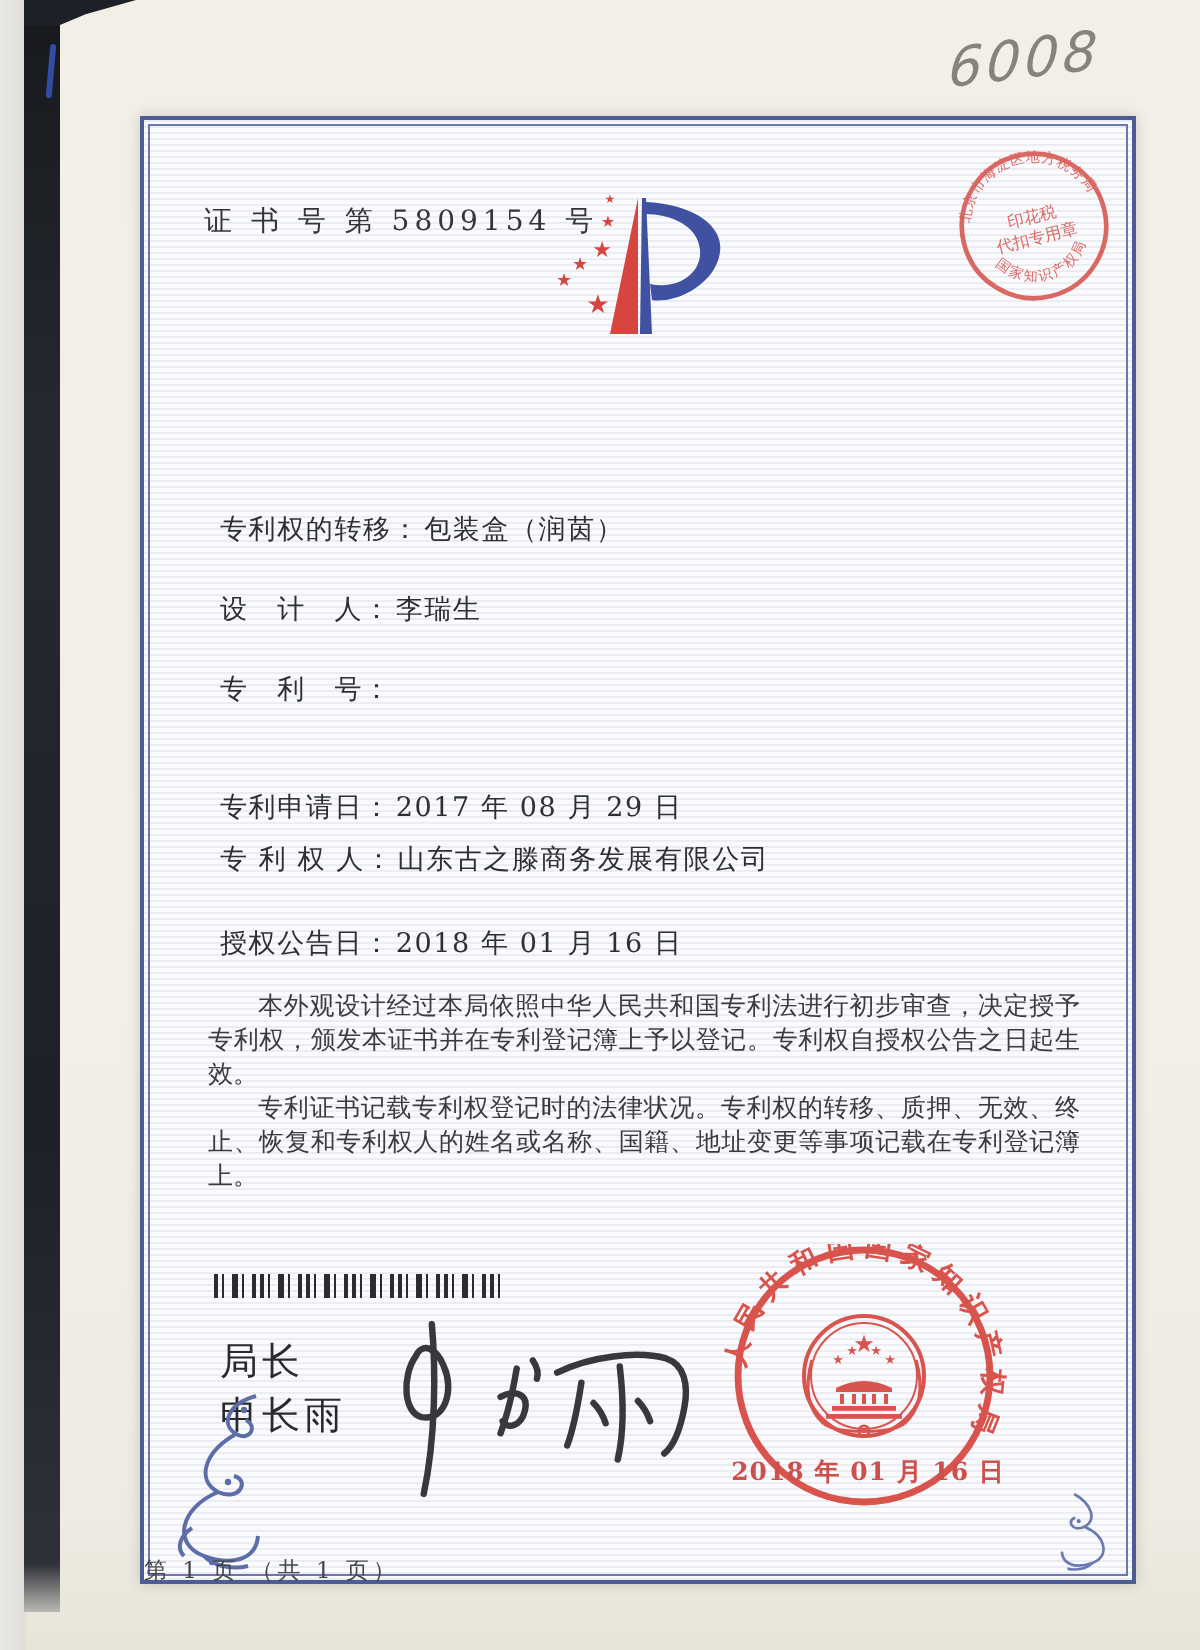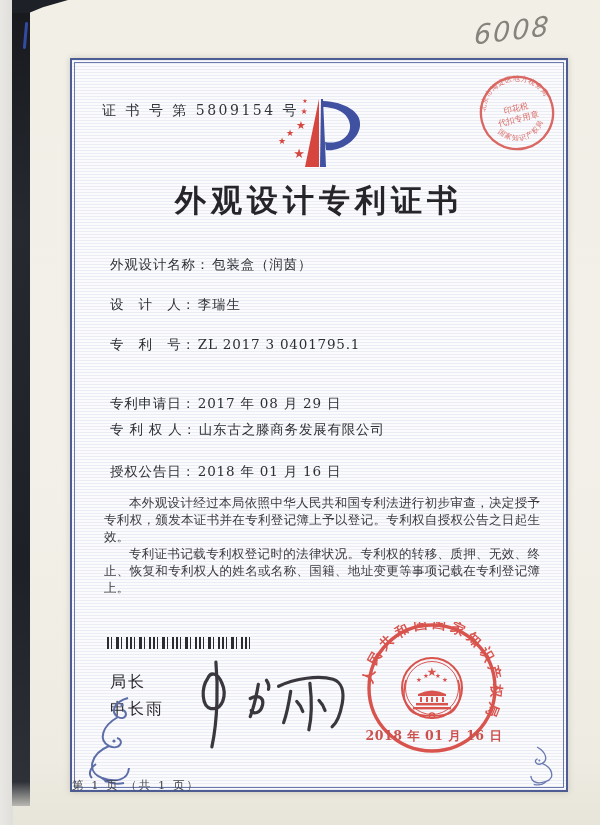--- a/index.html
+++ b/index.html
@@ -47,21 +47,21 @@
   .barcode{
     position:absolute;left:35px;top:577px;width:146px;height:12px;
     background:repeating-linear-gradient(90deg,
       #2c2c30 0 2px,transparent 2px 4px,#2c2c30 4px 5px,transparent 5px 9px,
       #2c2c30 9px 12px,transparent 12px 14px,#2c2c30 14px 15px,transparent 15px 19px,
       #2c2c30 19px 21px,transparent 21px 23px);
   }
   .signatory{
     position:absolute;left:38px;top:608px;
     font-family:"DejaVu Sans","Liberation Sans",sans-serif;
-    font-size:16px;color:#2a2a2e;letter-spacing:2px;line-height:27px;
+    font-size:19px;color:#2a2a2e;letter-spacing:2px;line-height:27px;
   }
   .signature{position:absolute;left:118px;top:596px;width:165px;height:96px;}
   .footer{
     position:absolute;left:0;top:718px;width:100%;text-align:left;
     font-size:11.5px;color:#45464c;letter-spacing:2px;
   }
   .flourish-left{position:absolute;left:4px;top:634px;width:56px;height:92px;}
   .flourish-right{position:absolute;left:452px;top:674px;width:42px;height:52px;transform:scaleX(-1);opacity:.9;}
   .tax-seal{position:absolute;left:406px;top:14px;width:78px;height:78px;transform:rotate(-14deg);opacity:.88;}
   .office-seal{position:absolute;left:290px;top:562px;width:142px;height:142px;opacity:.92;}
@@ -92,34 +92,32 @@
       <g fill="#d6463f">
         <text class="sans" x="35" y="8" font-size="6" text-anchor="middle" dominant-baseline="central">★</text>
         <text class="sans" x="34" y="19" font-size="8" text-anchor="middle" dominant-baseline="central">★</text>
         <text class="sans" x="31" y="33" font-size="11" text-anchor="middle" dominant-baseline="central">★</text>
         <text class="sans" x="20" y="41" font-size="9" text-anchor="middle" dominant-baseline="central">★</text>
         <text class="sans" x="12" y="49" font-size="9" text-anchor="middle" dominant-baseline="central">★</text>
         <text class="sans" x="29" y="61" font-size="13" text-anchor="middle" dominant-baseline="central">★</text>
       </g>
     </svg>
 
-    <div class="title">外观设计专利证书</div>
 
     <div class="fields">
       <div class="field f0">
-        <span class="lbl">外观设计名称：</span>
+        <span class="lbl">专利权的转移：</span>
         <span class="val">包装盒（润茵）</span>
       </div>
       <div class="field f1">
         <span class="lbl">设　计　人：</span>
         <span class="val">李瑞生</span>
       </div>
       <div class="field f2">
         <span class="lbl">专　利　号：</span>
-        <span class="val">ZL 2017 3 0401795.1</span>
       </div>
       <div class="field f3">
         <span class="lbl">专利申请日：</span>
         <span class="val">2017 年 08 月 29 日</span>
       </div>
       <div class="field f4">
         <span class="lbl">专 利 权 人：</span>
         <span class="val">山东古之滕商务发展有限公司</span>
       </div>
       <div class="field f5">

